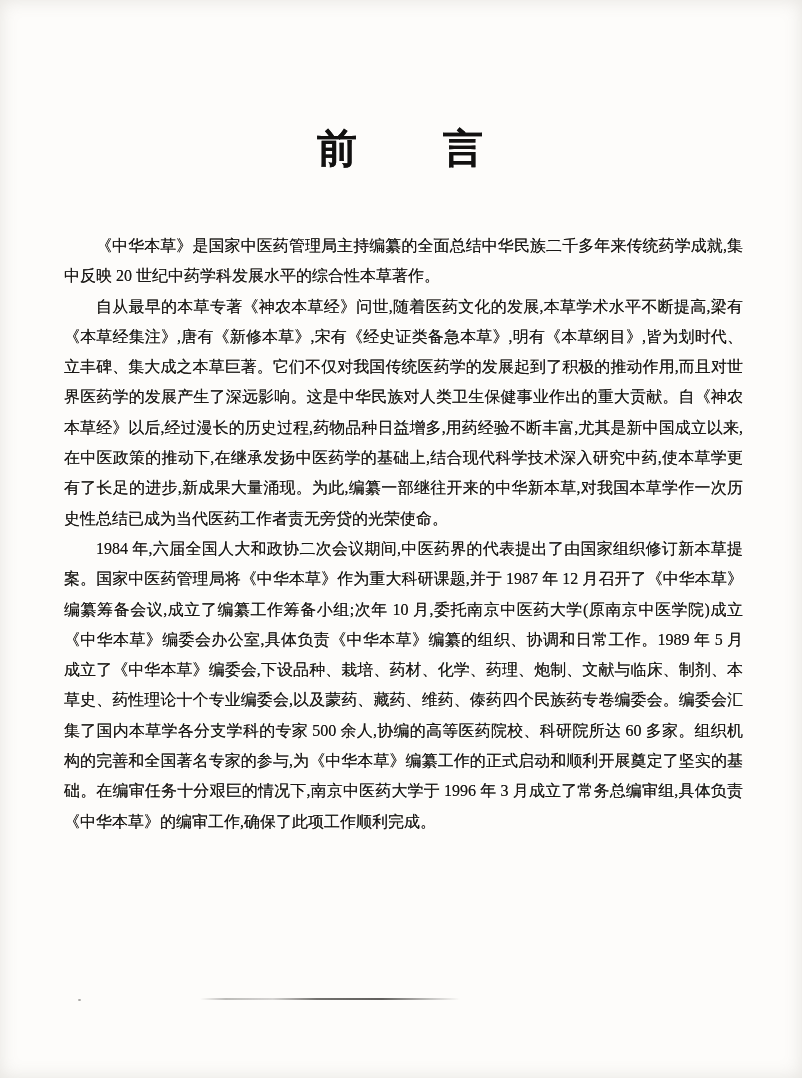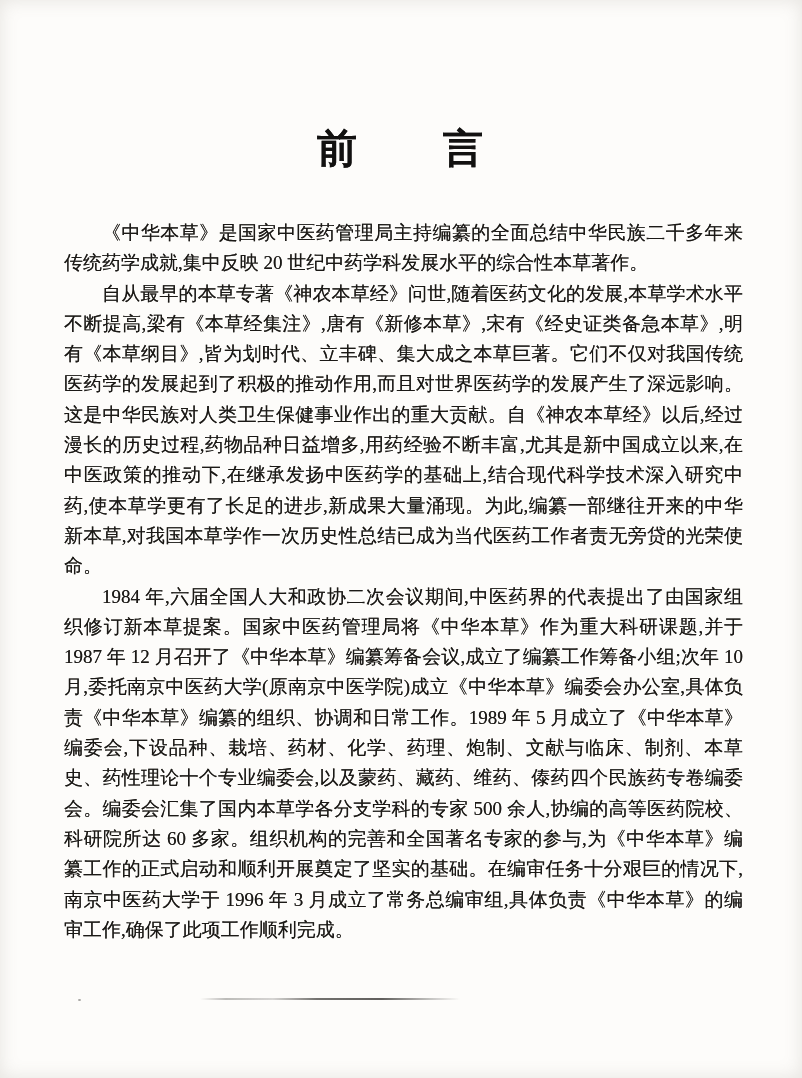--- a/index.html
+++ b/index.html
@@ -30,24 +30,24 @@
     text-align: center;
     font-size: 40px;
     line-height: 46px;
     font-weight: bold;
     letter-spacing: 2px;
     color: #121110;
     text-shadow: 0 0 0.6px rgba(10,10,10,0.85);
   }
   .doc-body {
     position: absolute;
-    top: 218px;
+    top: 231px;
     left: 64px;
     width: 679px;
-    font-size: 19px;
+    font-size: 16px;
     line-height: 30.3px;
     text-align: justify;
     text-justify: inter-ideograph;
     color: #1b1916;
     text-shadow: 0 0 0.5px rgba(20,18,15,0.75);
   }
   .doc-body p {
     margin: 0;
     padding: 0;
     text-indent: 2em;

